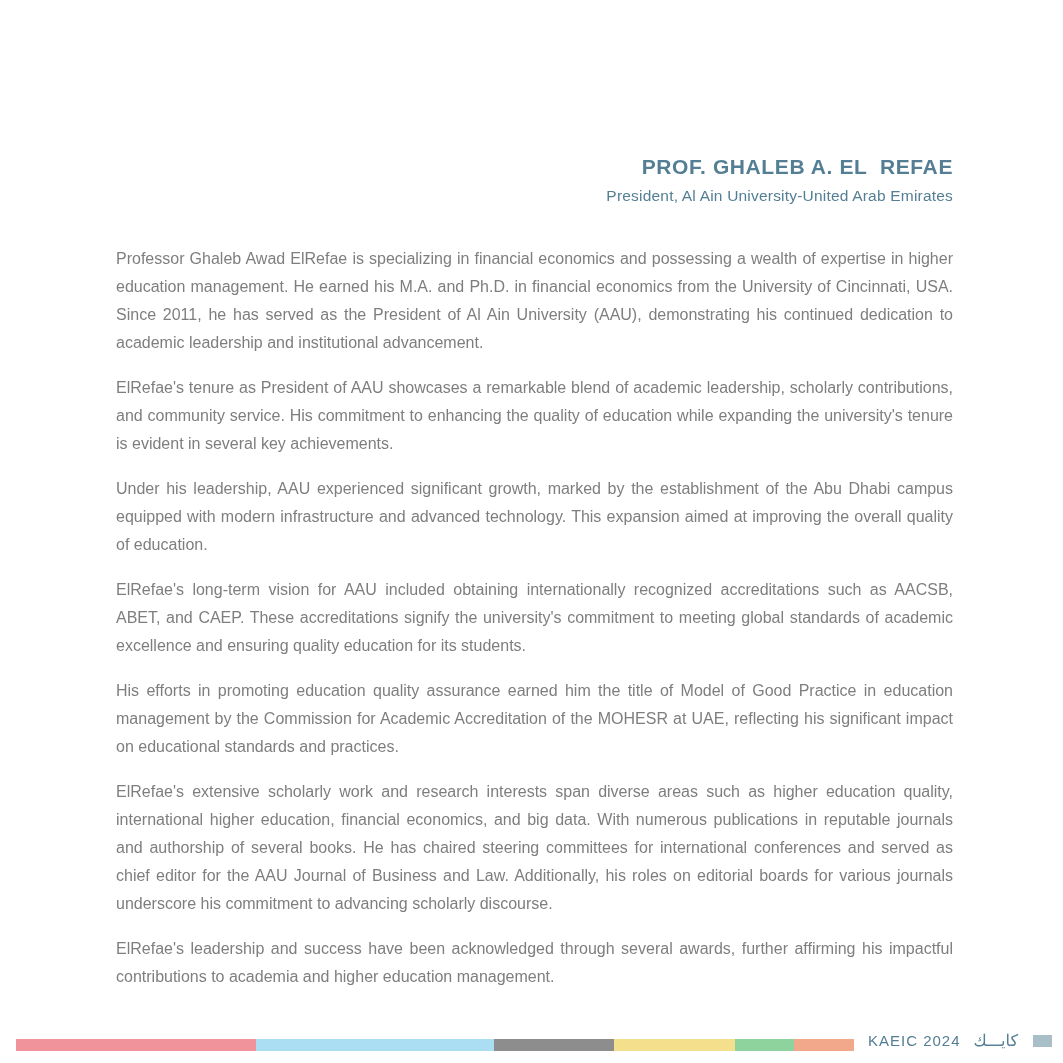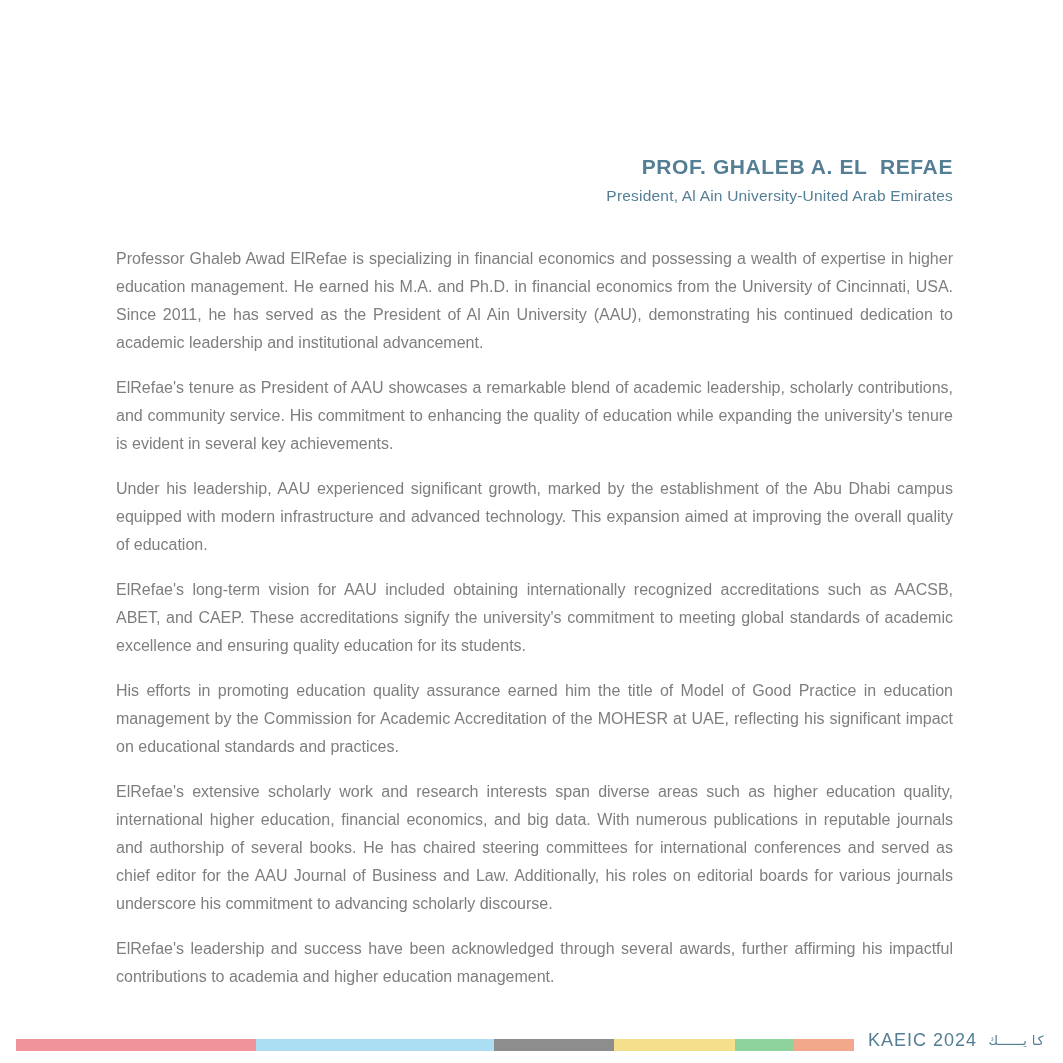--- a/index.html
+++ b/index.html
@@ -31,26 +31,26 @@
     text-align:justify;
   }
   .bio p{margin:0 0 9px 0;}
   .footer{
     position:absolute;left:0;top:1021px;width:1063px;height:23px;
     display:flex;align-items:center;
   }
   .color-bar{display:flex;height:12px;flex:none;}
   .bar-seg{height:12px;flex:none;}
   .conf-label{
-    color:var(--brand-teal);font-size:18px;letter-spacing:1px;
+    color:var(--brand-teal);font-size:15px;letter-spacing:1px;
     margin-left:6px;white-space:nowrap;flex:none;
   }
   .conf-label-ar{
-    color:var(--brand-teal);font-size:13px;margin-left:5px;
-    white-space:nowrap;flex:none;font-family:Liberation Mono, monospace;
+    color:var(--brand-teal);font-size:16px;margin-left:5px;
+    white-space:nowrap;flex:none;
   }
   .tick{width:19px;height:12px;background:var(--tick-gray);flex:none;}
   .tick-first{margin-left:11px;}
   .page-number{color:var(--page-number-red);font-size:16px;margin-left:24px;flex:none;}
   .tick-edge{margin-left:auto;width:23px;}
 </style>
 </head>
 <body>
 
 <div class="page">

